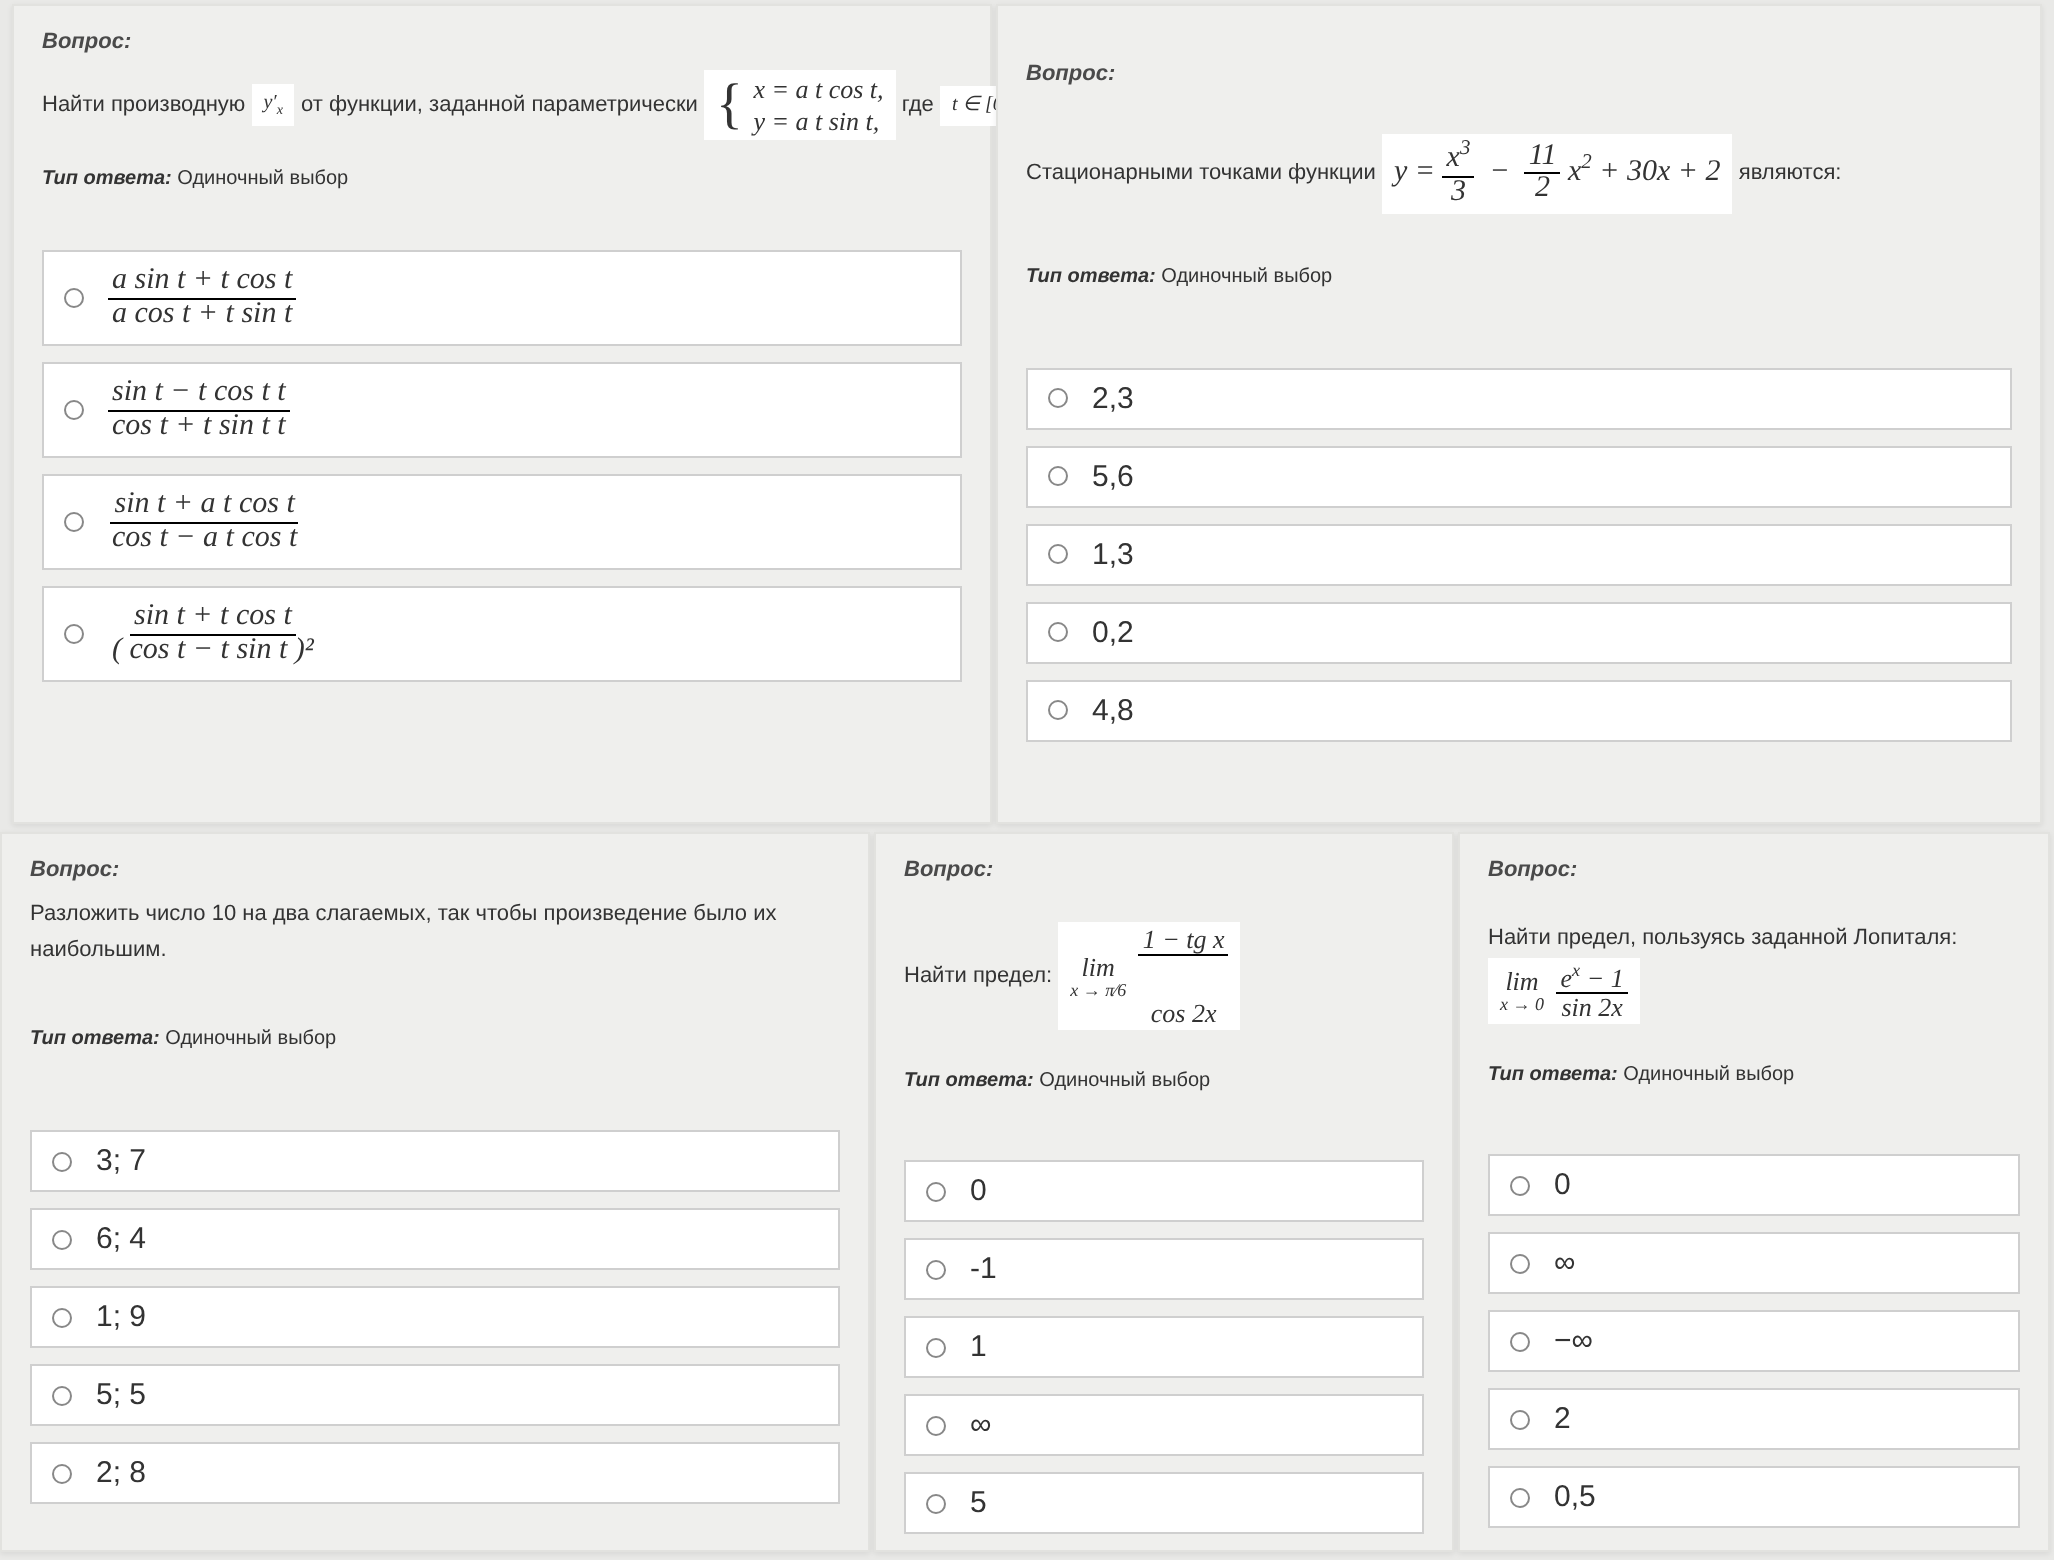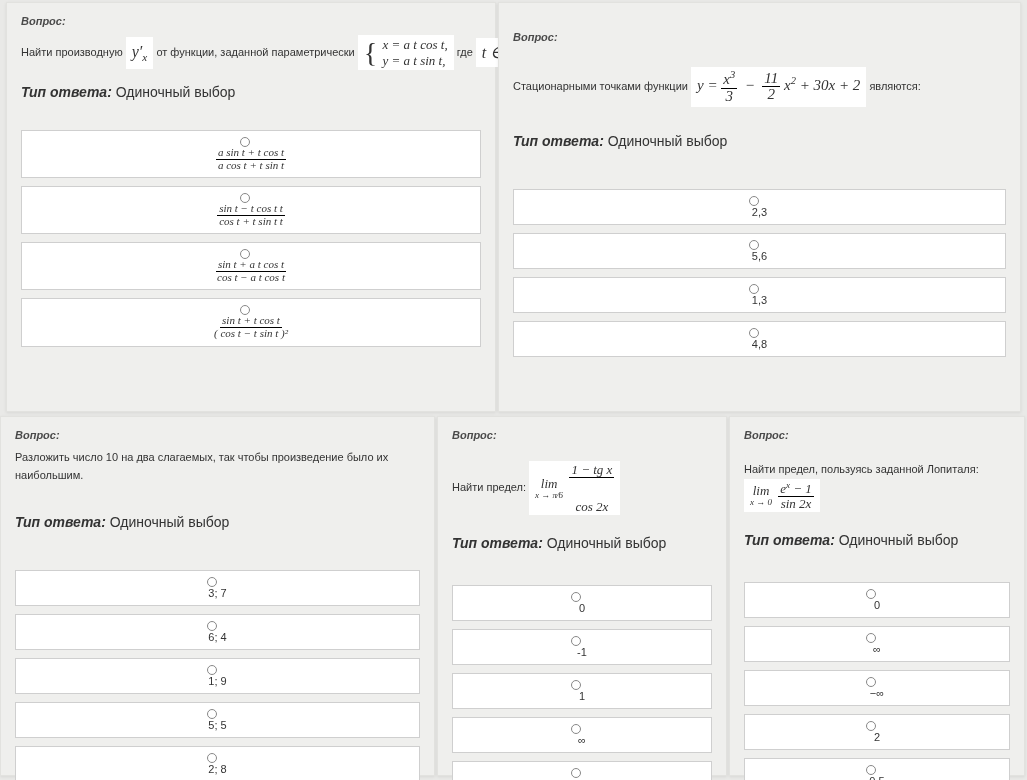--- a/index.html
+++ b/index.html
@@ -1,28 +1,28 @@
 <!DOCTYPE html>
 <html><head>
 <meta charset="utf-8">
 <style>
   * { box-sizing: border-box; }
   html, body { margin:0; padding:0; font-family: "Segoe UI", Arial, sans-serif; background:#e9e9e7; }
   .canvas { position:relative; width:1027px; height:780px; background:#e9e9e7; overflow:hidden; }
   .panel { position:absolute; background:#efefed; padding:12px 14px 10px 14px; font-size:11px; color:#333; box-shadow:0 1px 3px rgba(0,0,0,.08); border:1px solid #e2e2df; }
   .q-label { font-style:italic; font-weight:bold; color:#4a4a4a; font-size:11px; margin-bottom:8px; }
   .q-text { font-size:11px; color:#333; line-height:1.6; }
-  .ans-type { font-size:14px; color:#333; margin-top:14px; }
+  .ans-type { font-size:10px; color:#333; margin-top:14px; }
   .ans-type b { font-style:italic; font-weight:bold; }
   .options { margin-top:22px; }
-  .opt { background:#fff; border:1px solid #cfcfcf; margin-bottom:8px; padding:6px 10px; display:flex; align-items:center; font-size:11px; color:#333; min-height:30px;flex-direction:column; }
+  .opt { background:#fff; border:1px solid #cfcfcf; margin-bottom:8px; padding:6px 10px; display:flex; align-items:center; font-size:15px; color:#333; min-height:30px; }
   .opt .radio { width:10px; height:10px; border:1px solid #888; border-radius:50%; margin-right:12px; flex:0 0 auto; background:#fff; }
   .opt.tall { min-height:48px; }
   .formula-box { background:#fff; display:inline-block; vertical-align:middle; padding:2px 6px; font-family:"Cambria Math","Times New Roman",serif; font-size:13px; }
-  .formula-box.small { font-size:16px; }
+  .formula-box.small { font-size:10px; }
   .math { font-family:"Cambria Math","Times New Roman",serif; font-style:italic; }
   .frac { display:inline-flex; flex-direction:column; align-items:center; vertical-align:middle; line-height:1.05; }
   .frac .num { border-bottom:1px solid #000; padding:0 2px; white-space:nowrap; }
   .frac .den { padding:0 2px; white-space:nowrap; }
   .brace { display:inline-block; font-size:28px; line-height:1; vertical-align:middle; margin-right:2px; font-family:"Cambria Math",serif; }
   .eqcol { display:inline-flex; flex-direction:column; vertical-align:middle; line-height:1.2; }
   .sub { font-size:.7em; vertical-align:sub; }
   .sup { font-size:.7em; vertical-align:super; }
   .limstack { display:inline-flex; flex-direction:column; align-items:center; vertical-align:middle; line-height:1; }
   .limstack .top { font-style:italic; font-size:13px; }
@@ -116,20 +116,24 @@
       <div class="opt">
           <span class="radio"></span>
           <span>5,6</span>
         </div>
       <div class="opt">
           <span class="radio"></span>
           <span>1,3</span>
         </div>
       <div class="opt">
           <span class="radio"></span>
+          <span>0,2</span>
+        </div>
+      <div class="opt">
+          <span class="radio"></span>
           <span>4,8</span>
         </div>
     </div>
   </div>
 
   <div class="panel" style="left:0px; top:416px; width:435px; height:360px;">
     <div class="q-label">Вопрос:</div>
     <div class="q-text">Разложить число 10 на два слагаемых, так чтобы произведение было их наибольшим.</div>
     <div class="ans-type" style="margin-top:30px;"><b>Тип ответа:</b> <span>Одиночный выбор</span></div>
     <div class="options" style="margin-top:40px;">

